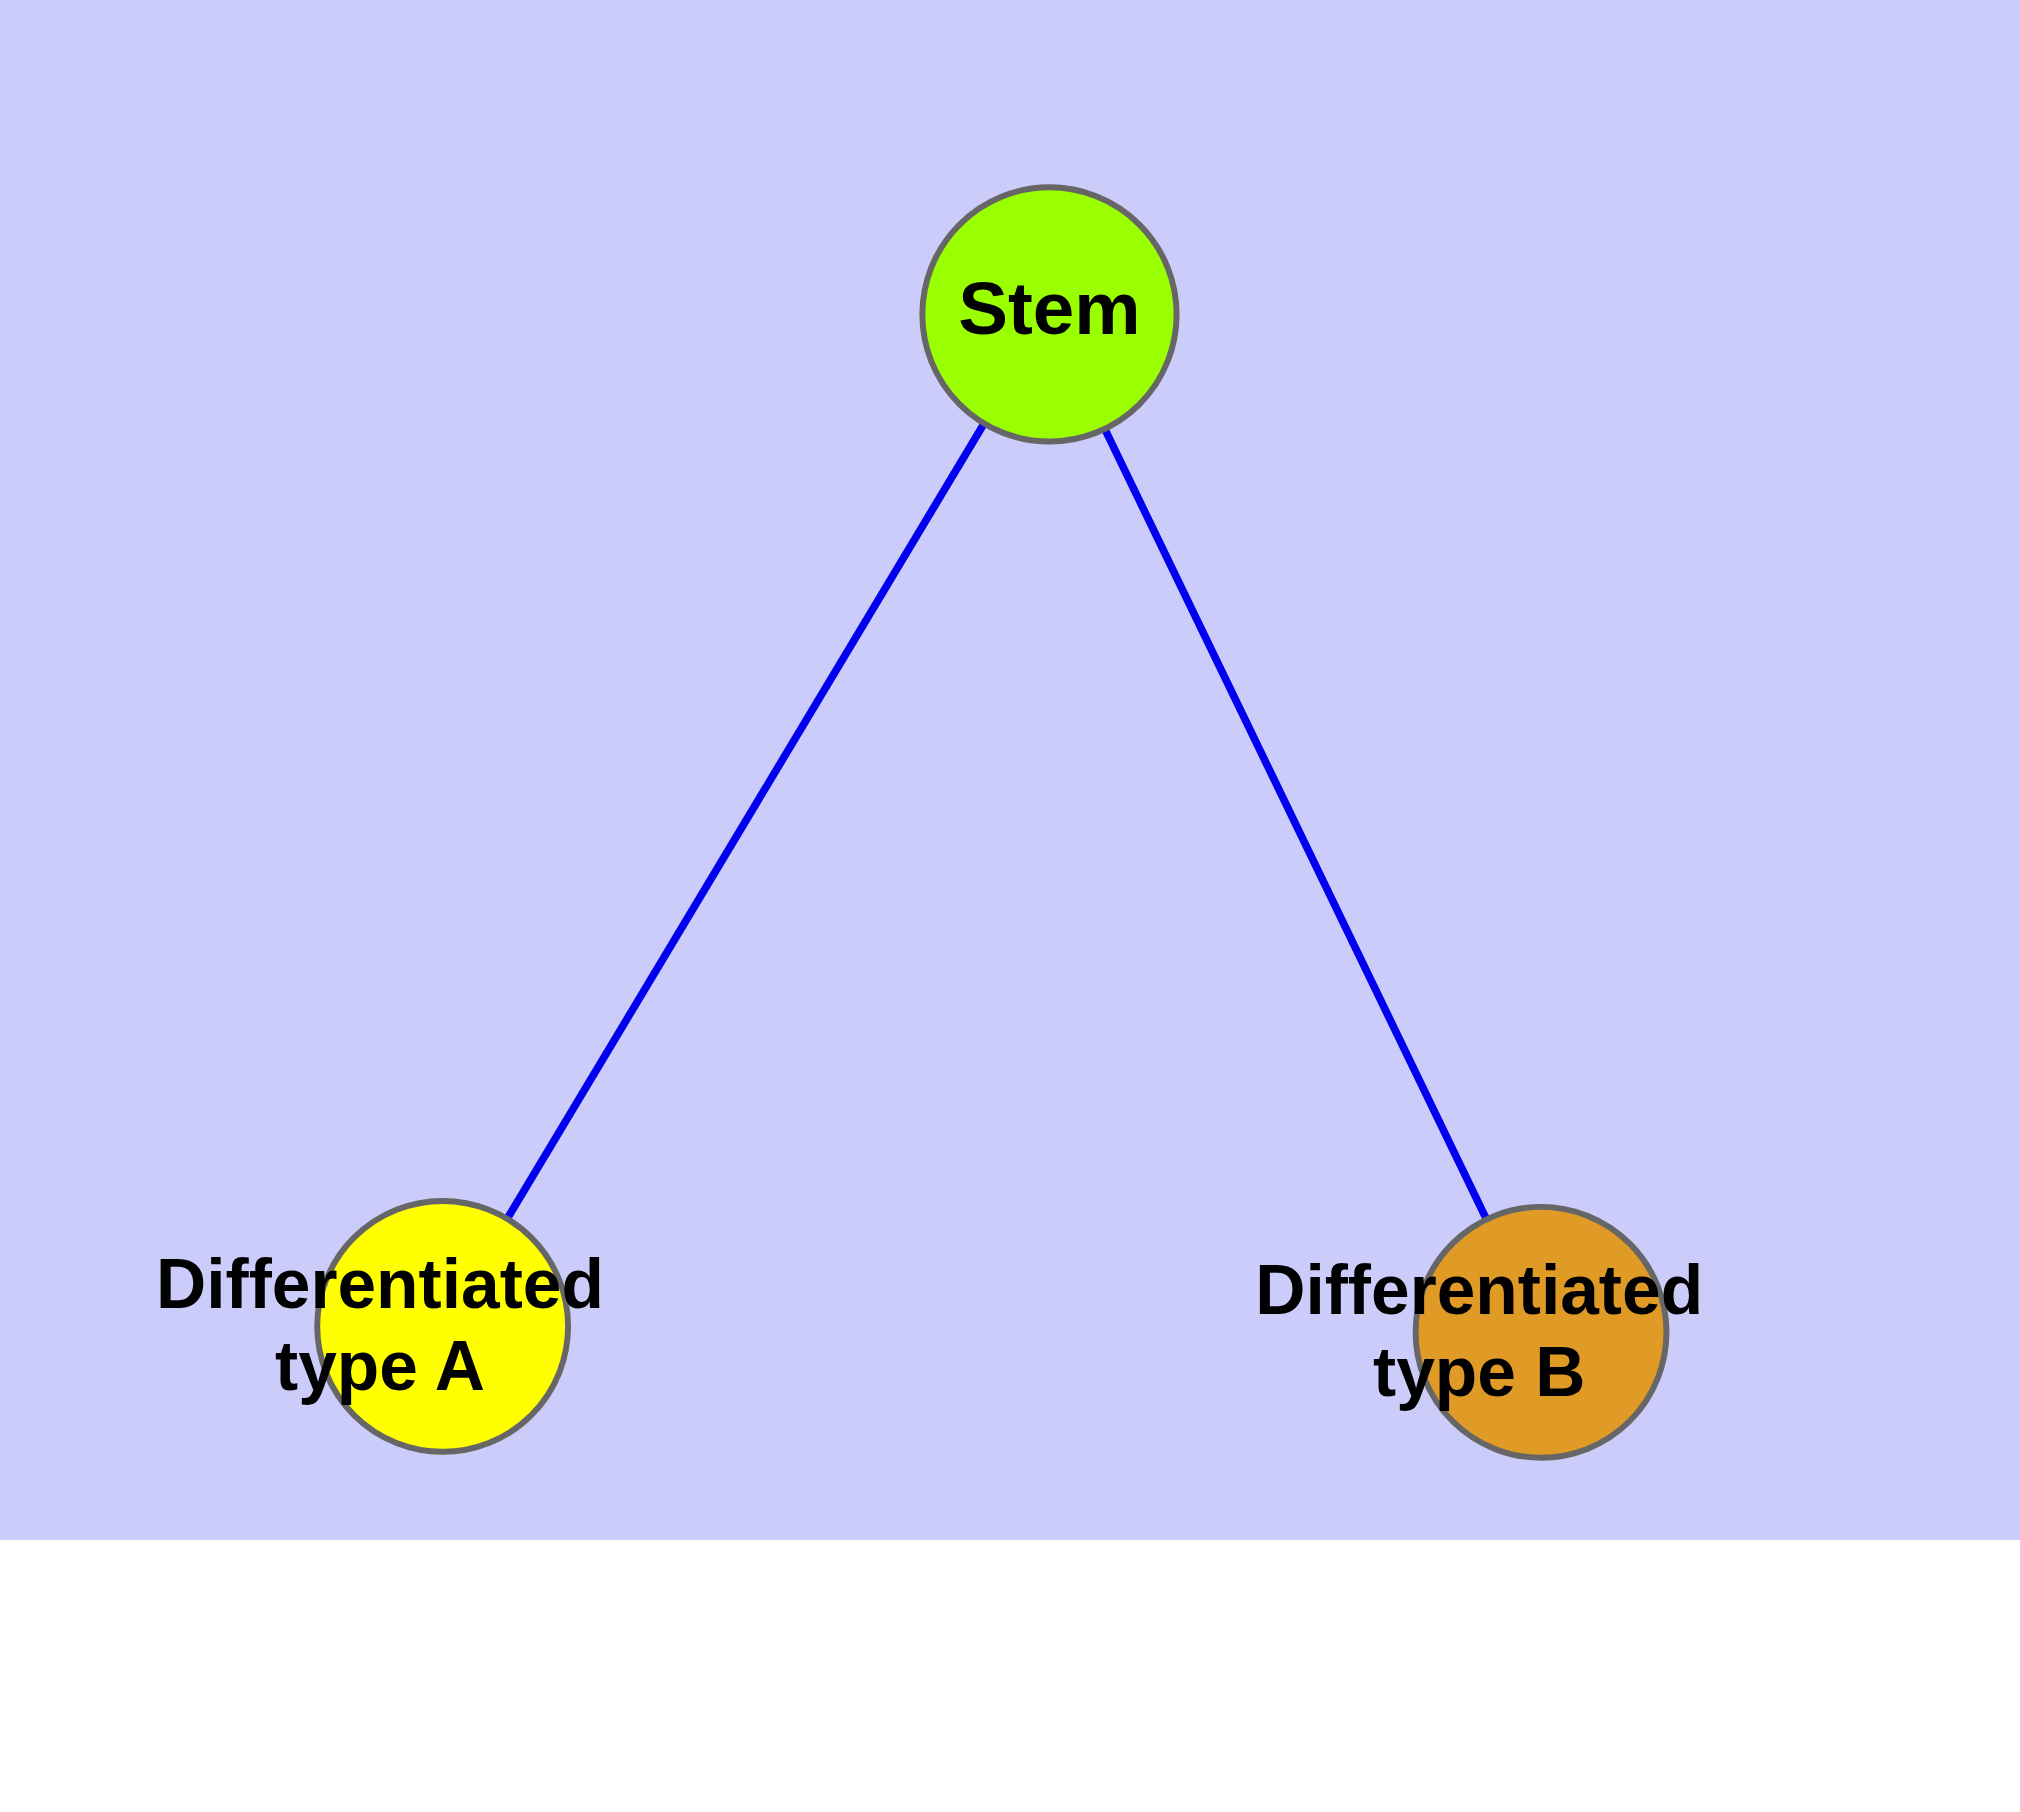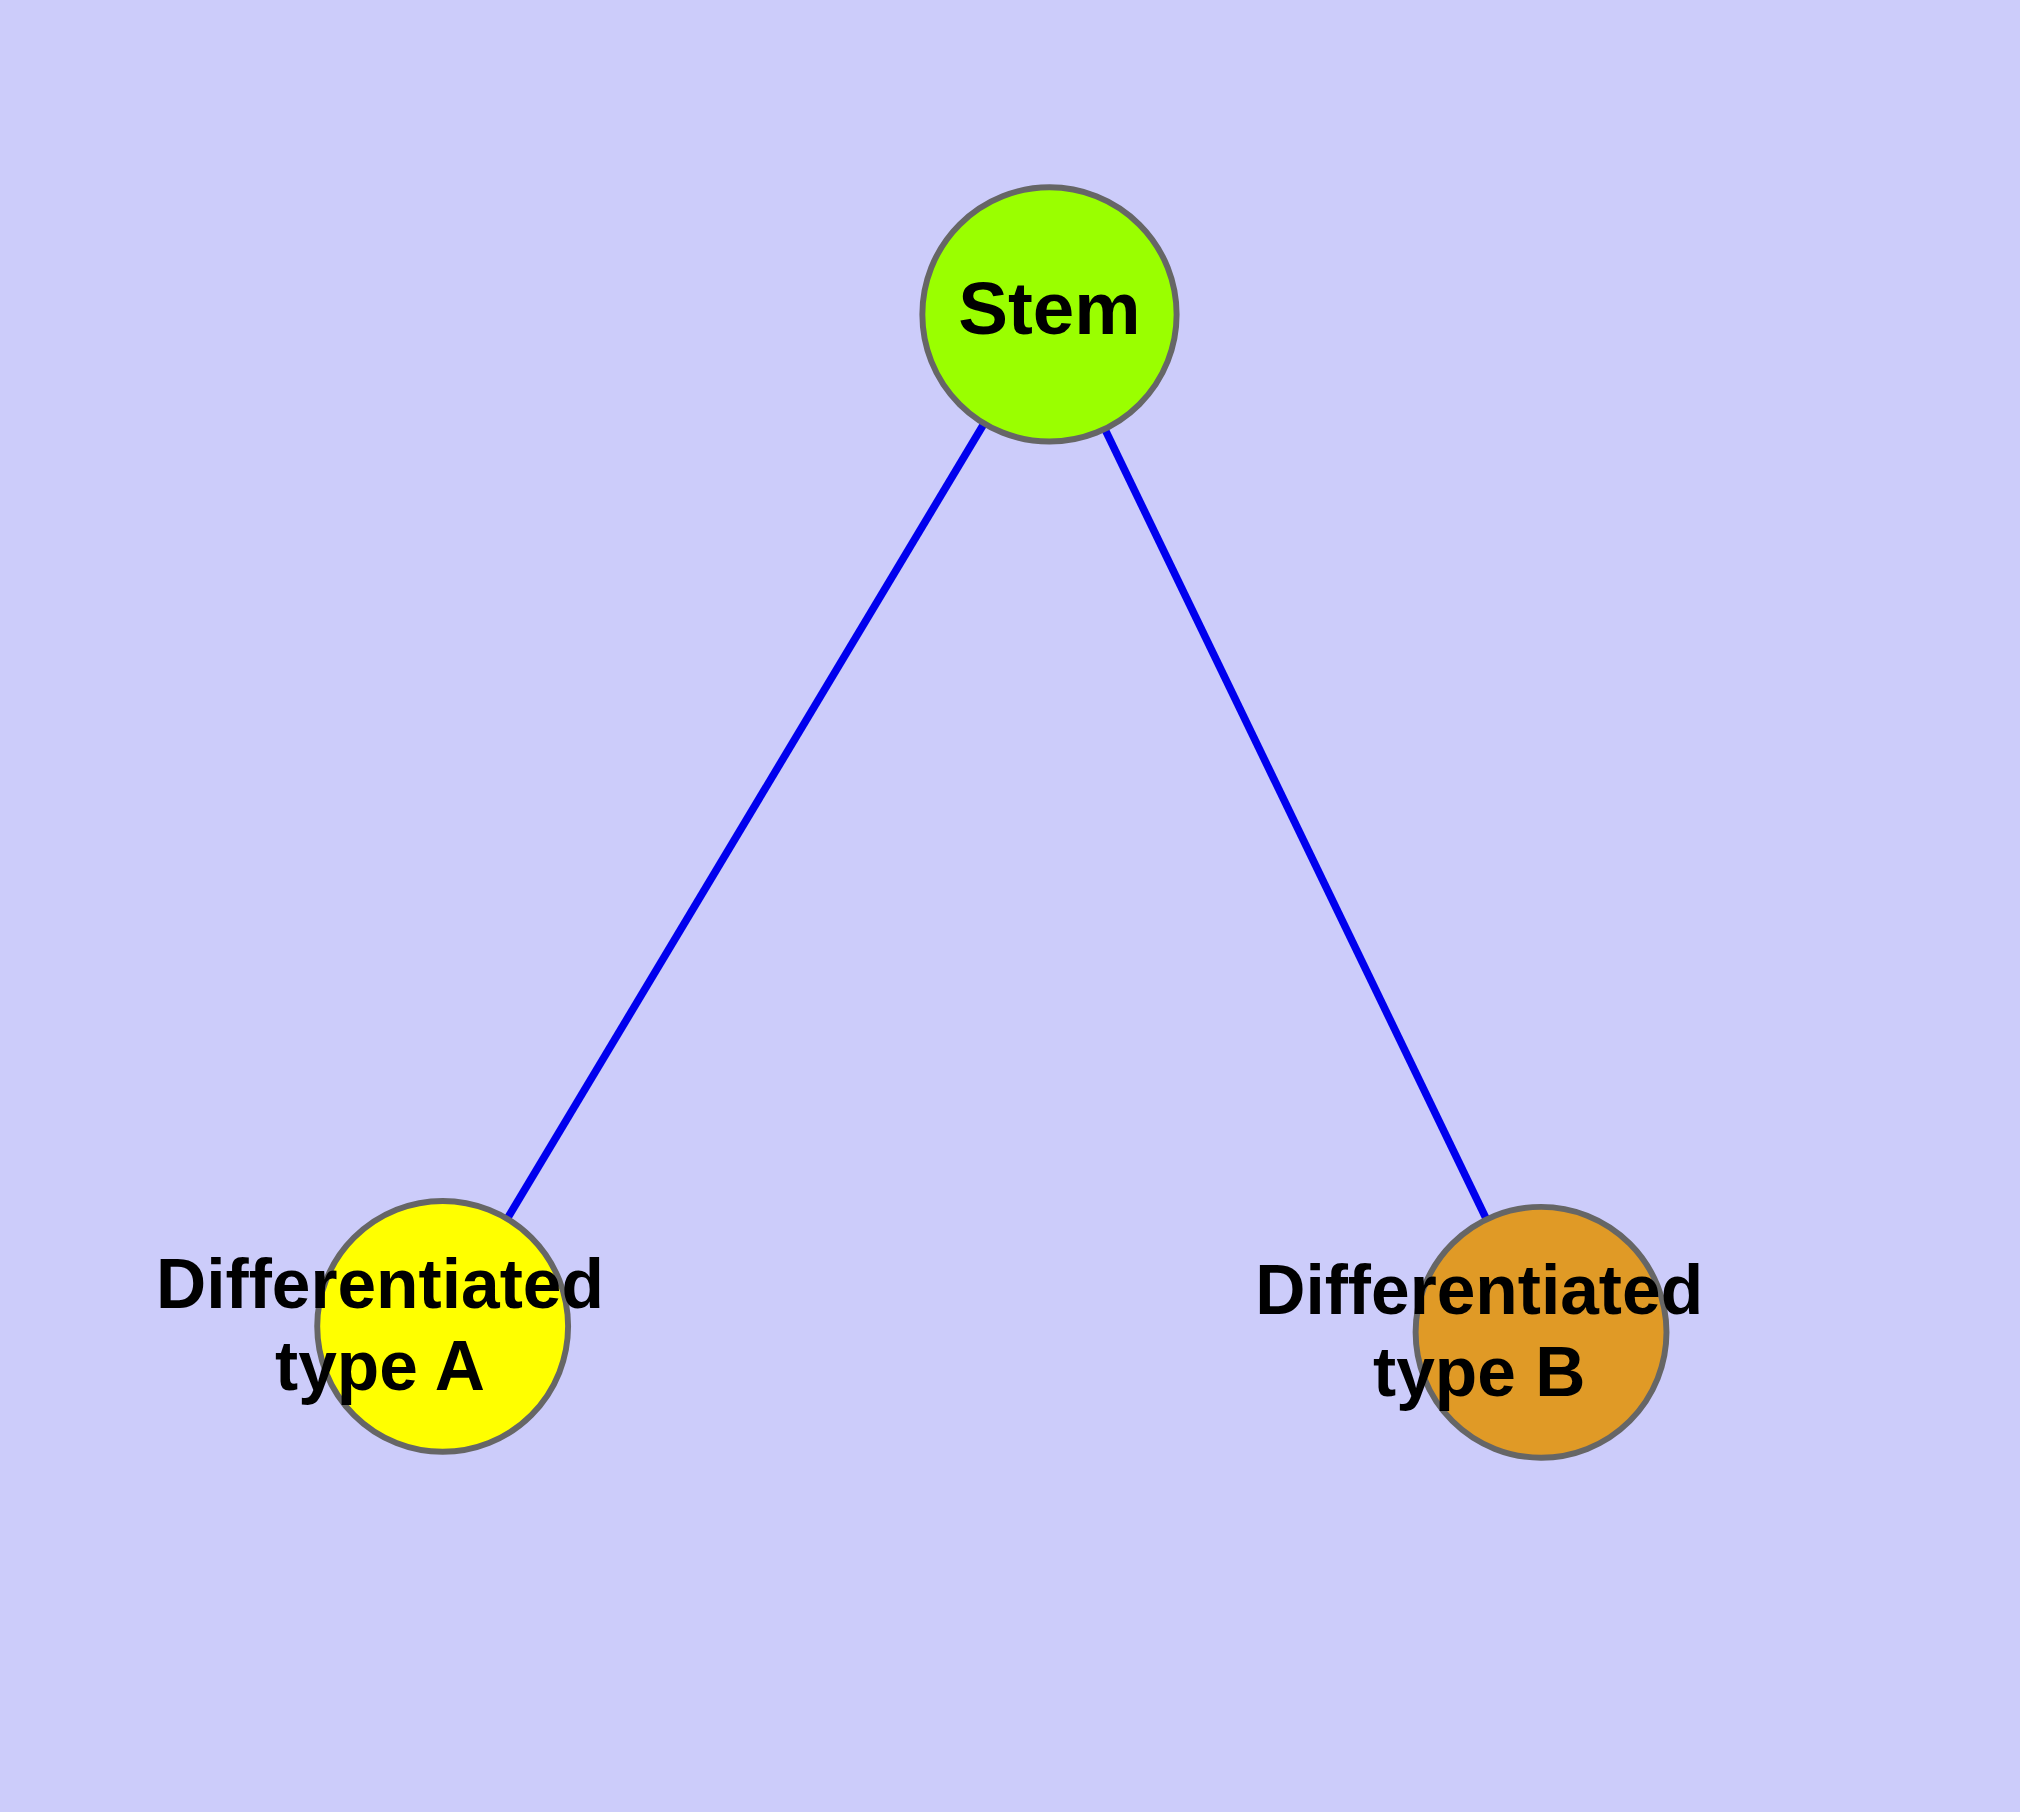--- a/index.html
+++ b/index.html
@@ -46,21 +46,21 @@
   .label-stem {
     font-size: 88px;
   }
   .label-leaf {
     font-size: 82px;
   }
 </style>
 </head>
 <body>
 
-<div id="canvas" style="width: 2021px; height: 1812px;">
+<div id="canvas" style="width: 2021px; height: 1540px;">
 
   <div id="plot-background" style="background: rgb(204, 204, 250); width: 2021px; height: 1812px;"></div>
 
   <svg id="graph-svg" viewBox="0 0 2384 2138" xmlns="http://www.w3.org/2000/svg" style="width: 2021px; height: 1812px;">
     <g id="edges-layer">
         <line x1="1161.8858965704567" y1="497.9277087917244" x2="597.0855344642791" y2="1439.787530516272" stroke="#0000ee" stroke-width="9" class="edge-line"></line>
         <line x1="1302.36148063703" y1="504.2726521466773" x2="1754.5082691013085" y2="1440.5283296390887" stroke="#0000ee" stroke-width="9" class="edge-line"></line>
       </g>
     <g id="nodes-layer">
         <circle cx="1238" cy="371" r="150" fill="#9aff00" class="node-circle" stroke="#666666" stroke-width="7"></circle>

